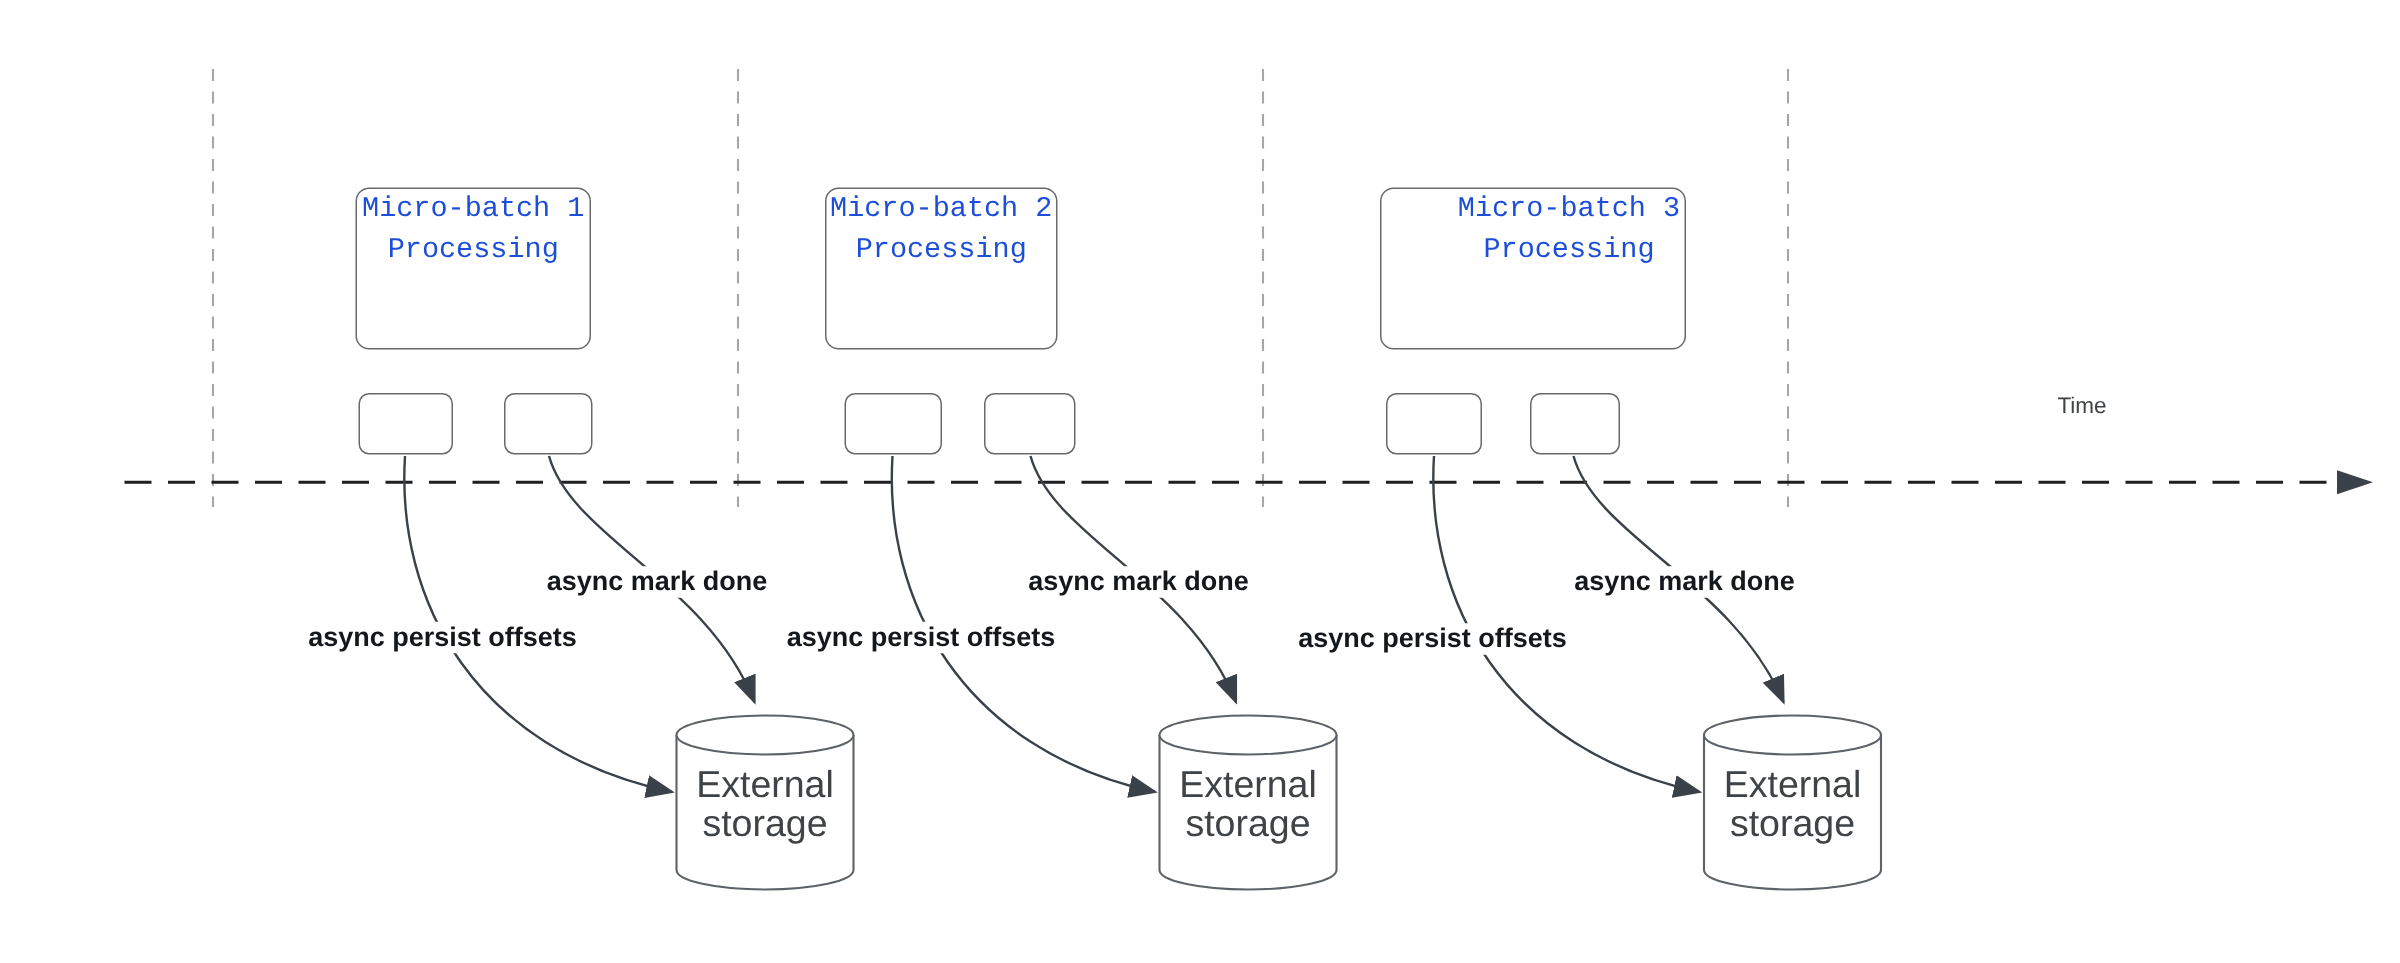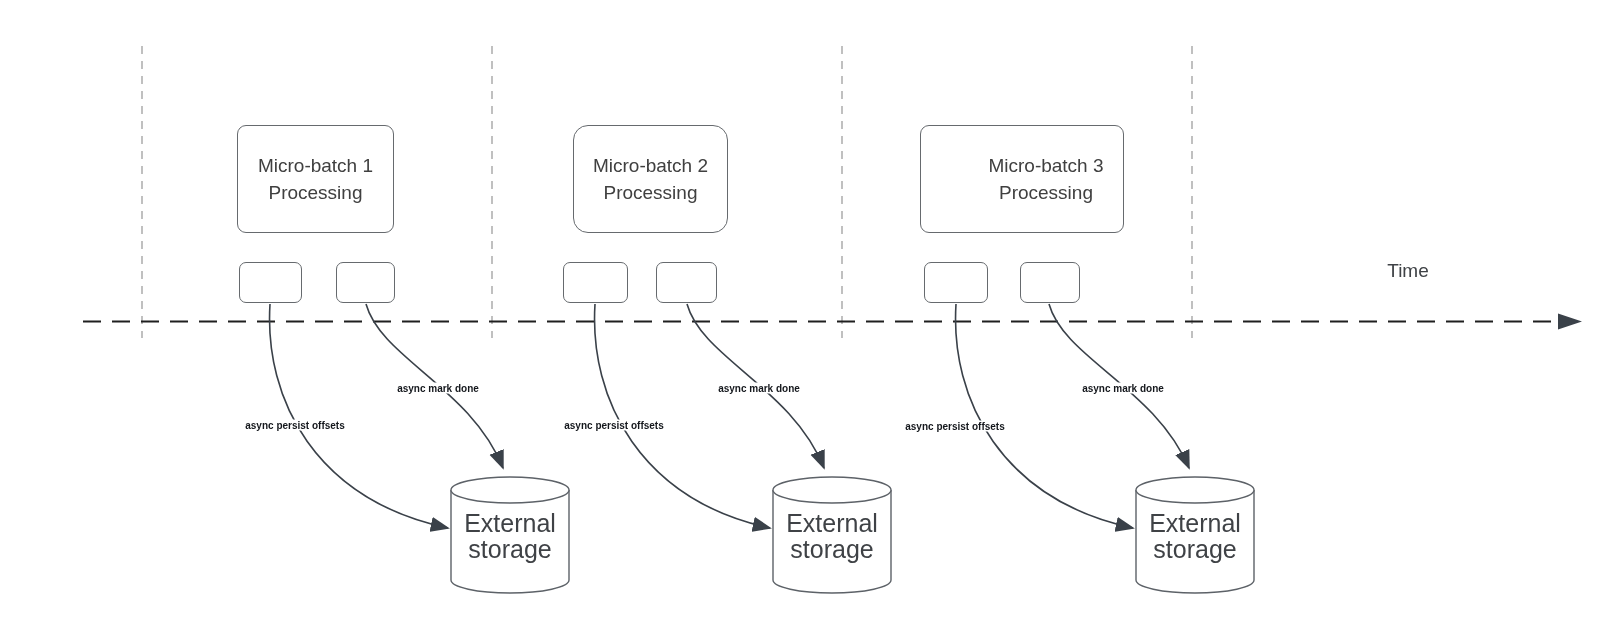--- a/index.html
+++ b/index.html
@@ -22,59 +22,58 @@
     left: 0; top: 0;
     width: 1600px;
     height: 642px;
   }
   .node-box {
     position: absolute;
     border: 1px solid #666a6e;
     border-radius: 9px;
     background: #ffffff;
     display: flex;
-    align-items: center;
     justify-content: center;
     text-align: center;
-    color: #404040;
+    color: #1d4ed8;
     font-size: 19px;
     line-height: 27px;
+    font-family: Liberation Mono, monospace;
   }
   .mini-box {
     position: absolute;
     border: 1px solid #666a6e;
     border-radius: 7px;
     background: #ffffff;
   }
   .flow-label {
     position: absolute;
     transform: translate(-50%, -50%);
     background: #ffffff;
     padding: 0 3px;
-    font-size: 10px;
+    font-size: 18px;
     font-weight: bold;
     color: #14171c;
     white-space: nowrap;
   }
   .cyl-label {
     position: absolute;
     transform: translate(-50%, -50%);
     text-align: center;
     color: #3f4246;
     font-size: 25px;
     line-height: 26px;
     white-space: nowrap;
   }
   .time-label {
     position: absolute;
     transform: translate(-50%, -50%);
     color: #3f4246;
-    font-size: 19px;
+    font-size: 15px;
     white-space: nowrap;
-    margin-left: 20px;
   }
 </style>
 </head>
 <body>
 
 <div class="canvas">
 
   <svg class="layer" viewBox="0 0 1600 642" xmlns="http://www.w3.org/2000/svg">
     <defs>
       <marker id="arrow" viewBox="0 0 10 8" refX="9" refY="4" markerWidth="12" markerHeight="10" orient="auto-start-reverse">
@@ -117,21 +116,21 @@
   </div>
   <div class="mini-box" style="left:239px; top:262px; width:61px; height:39px;"></div>
   <div class="mini-box" style="left:336px; top:262px; width:57px; height:39px;"></div>
   <div class="flow-label" style="left:295px; top:425px;">async persist offsets</div>
   <div class="flow-label" style="left:438px; top:388px;">async mark done</div>
   <div class="cyl-label" style="left:510px; top:536px;">
     <div>External</div>
     <div>storage</div>
   </div>
 
-  <div class="node-box" style="left:573px; top:125px; width:153px; height:106px;border-radius:15px;">
+  <div class="node-box" style="left:550px; top:125px; width:153px; height:106px;">
     <div>
       <div>Micro-batch 2</div>
       <div>Processing</div>
     </div>
   </div>
   <div class="mini-box" style="left:563px; top:262px; width:63px; height:39px;"></div>
   <div class="mini-box" style="left:656px; top:262px; width:59px; height:39px;"></div>
   <div class="flow-label" style="left:614px; top:425px;">async persist offsets</div>
   <div class="flow-label" style="left:759px; top:388px;">async mark done</div>
   <div class="cyl-label" style="left:832px; top:536px;">

